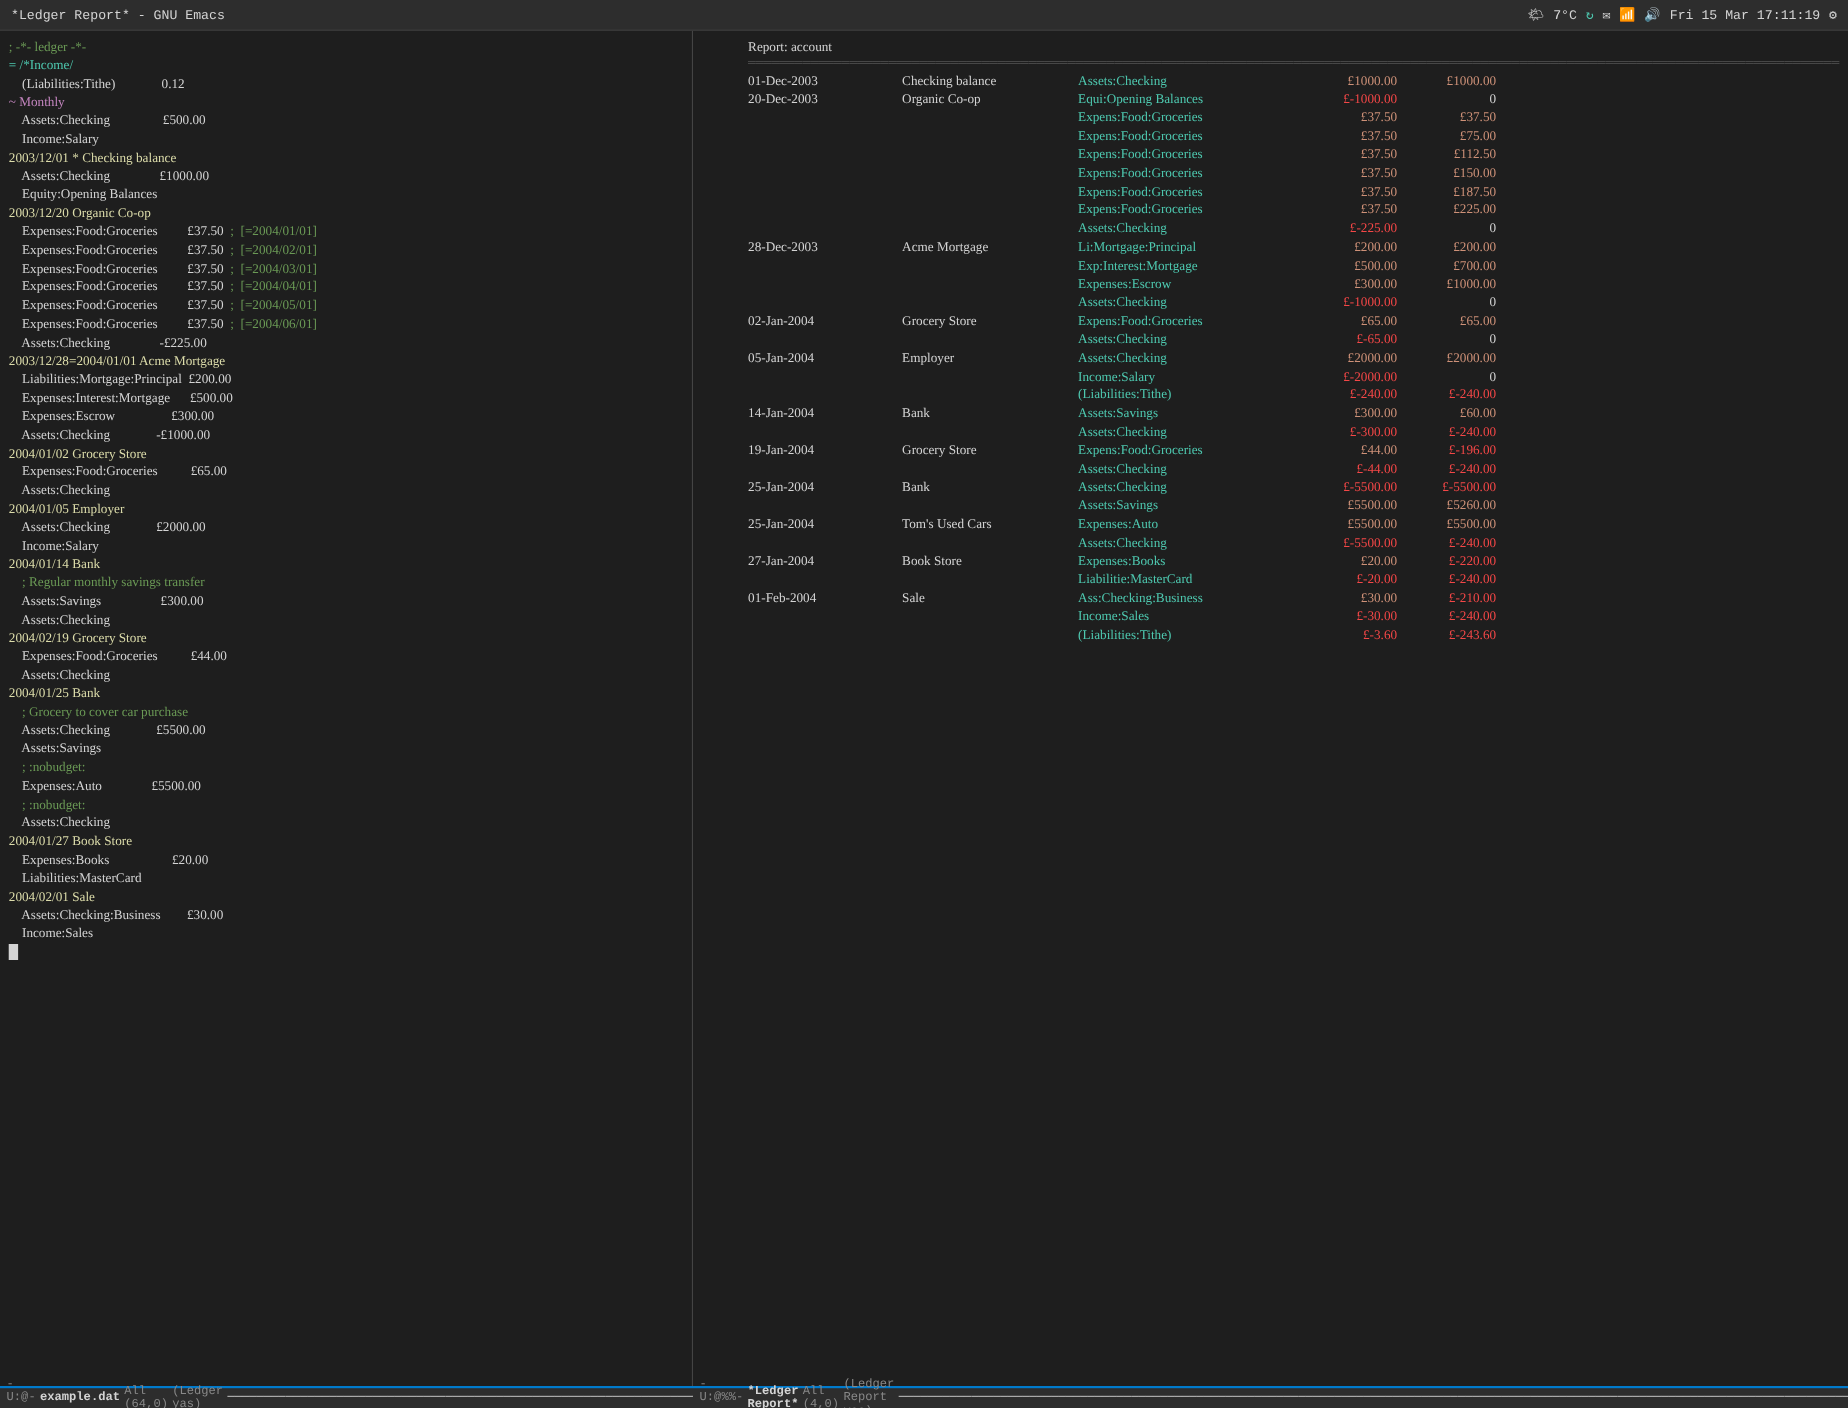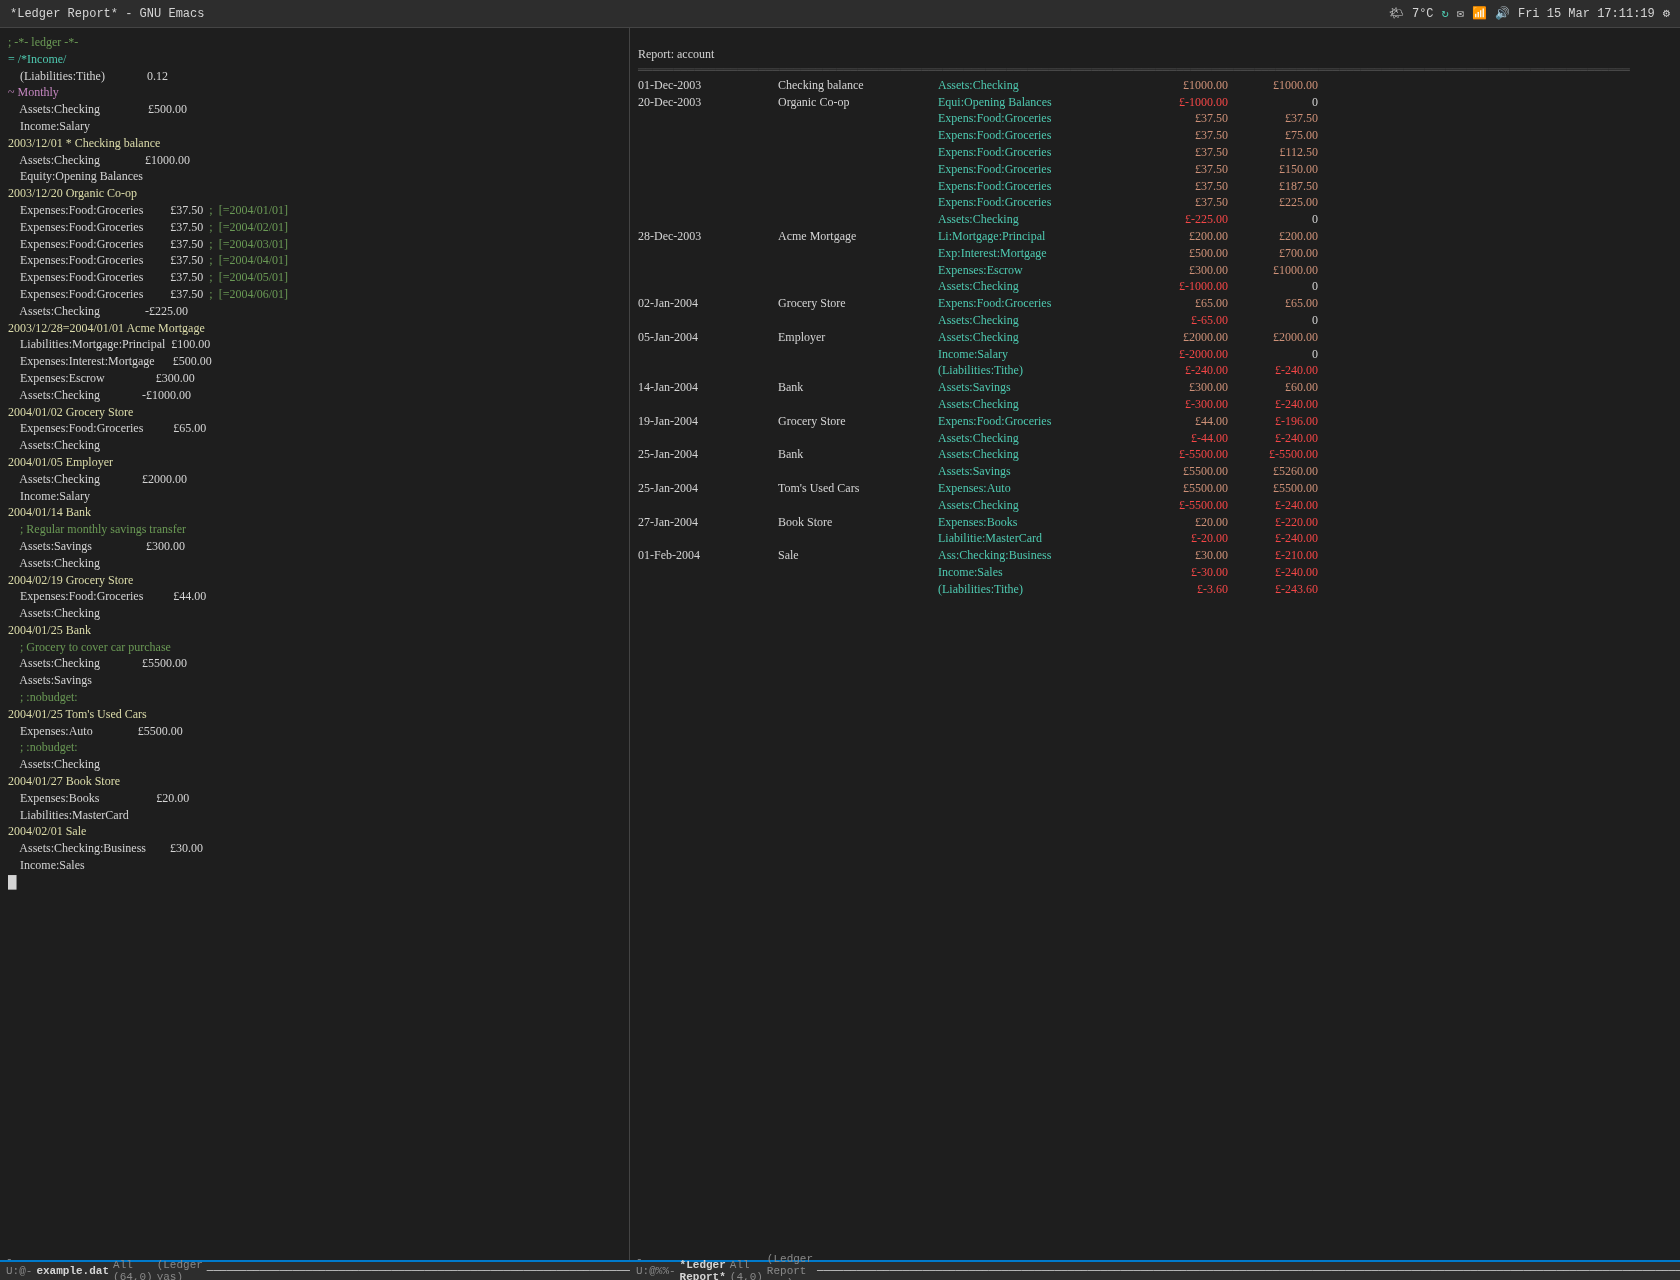--- a/index.html
+++ b/index.html
@@ -42,23 +42,24 @@
       border-right: 1px solid #444;
       padding: 4px 0;
       display: flex;
       flex-direction: column;
     }
     
     #right-pane {
       flex: 1;
       background: #1e1e1e;
       overflow: hidden;
-      padding: 16px 0;
+      padding: 4px 0;
       display: flex;
       flex-direction: column;
+      align-items: flex-end;
     }
     .pane-content {
       flex: 1;
       overflow: hidden;
       padding: 2px 8px;
       font-family: Liberation Serif, serif;
     }
     .line {
       line-height: 1.4;
       white-space: pre;
@@ -108,21 +109,21 @@
         <div class="line yellow">2003/12/20 Organic Co-op</div>
         <div class="line white"><span class="white">    Expenses:Food:Groceries         £37.50  </span><span class="comment">;  [=2004/01/01]</span></div>
         <div class="line white"><span class="white">    Expenses:Food:Groceries         £37.50  </span><span class="comment">;  [=2004/02/01]</span></div>
         <div class="line white"><span class="white">    Expenses:Food:Groceries         £37.50  </span><span class="comment">;  [=2004/03/01]</span></div>
         <div class="line white"><span class="white">    Expenses:Food:Groceries         £37.50  </span><span class="comment">;  [=2004/04/01]</span></div>
         <div class="line white"><span class="white">    Expenses:Food:Groceries         £37.50  </span><span class="comment">;  [=2004/05/01]</span></div>
         <div class="line white"><span class="white">    Expenses:Food:Groceries         £37.50  </span><span class="comment">;  [=2004/06/01]</span></div>
         <div class="line white">    Assets:Checking               -£225.00</div>
         <div class="line white"></div>
         <div class="line yellow">2003/12/28=2004/01/01 Acme Mortgage</div>
-        <div class="line white">    Liabilities:Mortgage:Principal  £100.00</div>
+        <div class="line white">    Liabilities:Mortgage:Principal  £200.00</div>
         <div class="line white">    Expenses:Interest:Mortgage      £500.00</div>
         <div class="line white">    Expenses:Escrow                 £300.00</div>
         <div class="line white">    Assets:Checking              -£1000.00</div>
         <div class="line white"></div>
         <div class="line yellow">2004/01/02 Grocery Store</div>
         <div class="line white">    Expenses:Food:Groceries          £65.00</div>
         <div class="line white">    Assets:Checking</div>
         <div class="line white"></div>
         <div class="line yellow">2004/01/05 Employer</div>
         <div class="line white">    Assets:Checking              £2000.00</div>
@@ -136,21 +137,20 @@
         <div class="line yellow">2004/02/19 Grocery Store</div>
         <div class="line white">    Expenses:Food:Groceries          £44.00</div>
         <div class="line white">    Assets:Checking</div>
         <div class="line white"></div>
         <div class="line yellow">2004/01/25 Bank</div>
         <div class="line comment">    ; Grocery to cover car purchase</div>
         <div class="line white">    Assets:Checking              £5500.00</div>
         <div class="line white">    Assets:Savings</div>
         <div class="line comment">    ; :nobudget:</div>
         <div class="line white"></div>
-        <div class="line yellow">2004/01/25 Tom's Used Cars</div>
         <div class="line white">    Expenses:Auto               £5500.00</div>
         <div class="line comment">    ; :nobudget:</div>
         <div class="line white">    Assets:Checking</div>
         <div class="line white"></div>
         <div class="line yellow">2004/01/27 Book Store</div>
         <div class="line white">    Expenses:Books                   £20.00</div>
         <div class="line white">    Liabilities:MasterCard</div>
         <div class="line white"></div>
         <div class="line yellow">2004/02/01 Sale</div>
         <div class="line white">    Assets:Checking:Business        £30.00</div>

